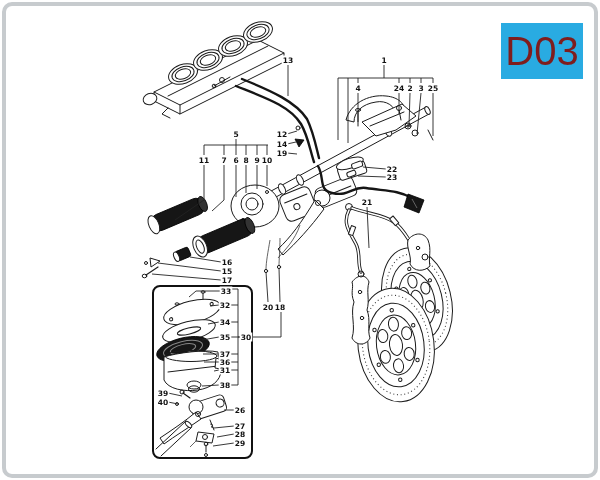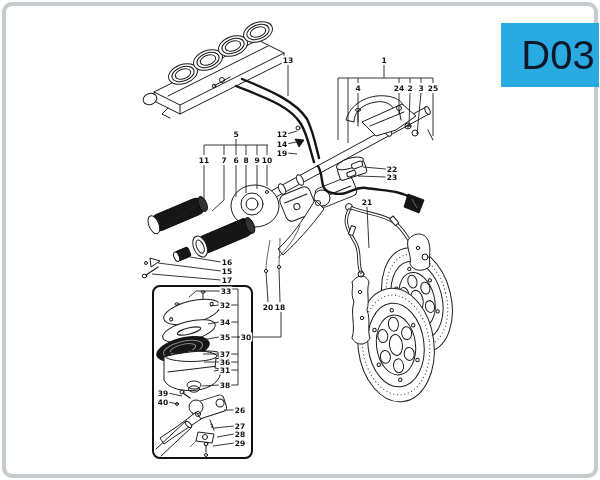--- a/index.html
+++ b/index.html
@@ -1,23 +1,23 @@
 <!DOCTYPE html>
 <html><head>
 <meta charset="utf-8">
 <style>
   html,body{margin:0;padding:0;background:#fff;}
   .stage{position:relative;width:600px;height:480px;background:#fff;overflow:hidden;
          font-family:"Liberation Sans",sans-serif;}
   .page-frame{position:absolute;inset:2px;border:4px solid #c7cbce;border-radius:10px;
               background:#fff;}
-  .code-badge{position:absolute;left:501px;top:23px;width:82px;height:64px;
+  .code-badge{position:absolute;left:501px;top:23px;width:82px;height:56px;
               display:flex;align-items:center;justify-content:center;
-              color:#0f172a;font-size:40px;font-weight:400;letter-spacing:0;
-              font-family:"Liberation Sans",sans-serif;padding-left:16px;}
+              color:#7f1d1d;font-size:40px;font-weight:400;letter-spacing:0;
+              font-family:"Liberation Sans",sans-serif;}
   svg{position:absolute;left:0;top:0;}
   .ln{fill:none;stroke:#1c1c1c;stroke-width:1;stroke-linejoin:round;stroke-linecap:round;}
   .wh{fill:#fff;stroke:#1c1c1c;stroke-width:1;stroke-linejoin:round;}
   .blk{fill:#161616;stroke:#000;stroke-width:0.8;}
   .cab{fill:none;stroke:#151515;stroke-width:2.4;stroke-linecap:round;}
   .hoseO{fill:none;stroke:#1a1a1a;stroke-width:3.4;stroke-linecap:round;}
   .hoseI{fill:none;stroke:#fff;stroke-width:1.6;stroke-linecap:round;}
   .thin{fill:none;stroke:#222;stroke-width:0.7;}
   .dots{fill:none;stroke:#3a3a3a;stroke-width:1.1;stroke-dasharray:1,2.7;}
   .leader{fill:none;stroke:#222;stroke-width:0.9;}

